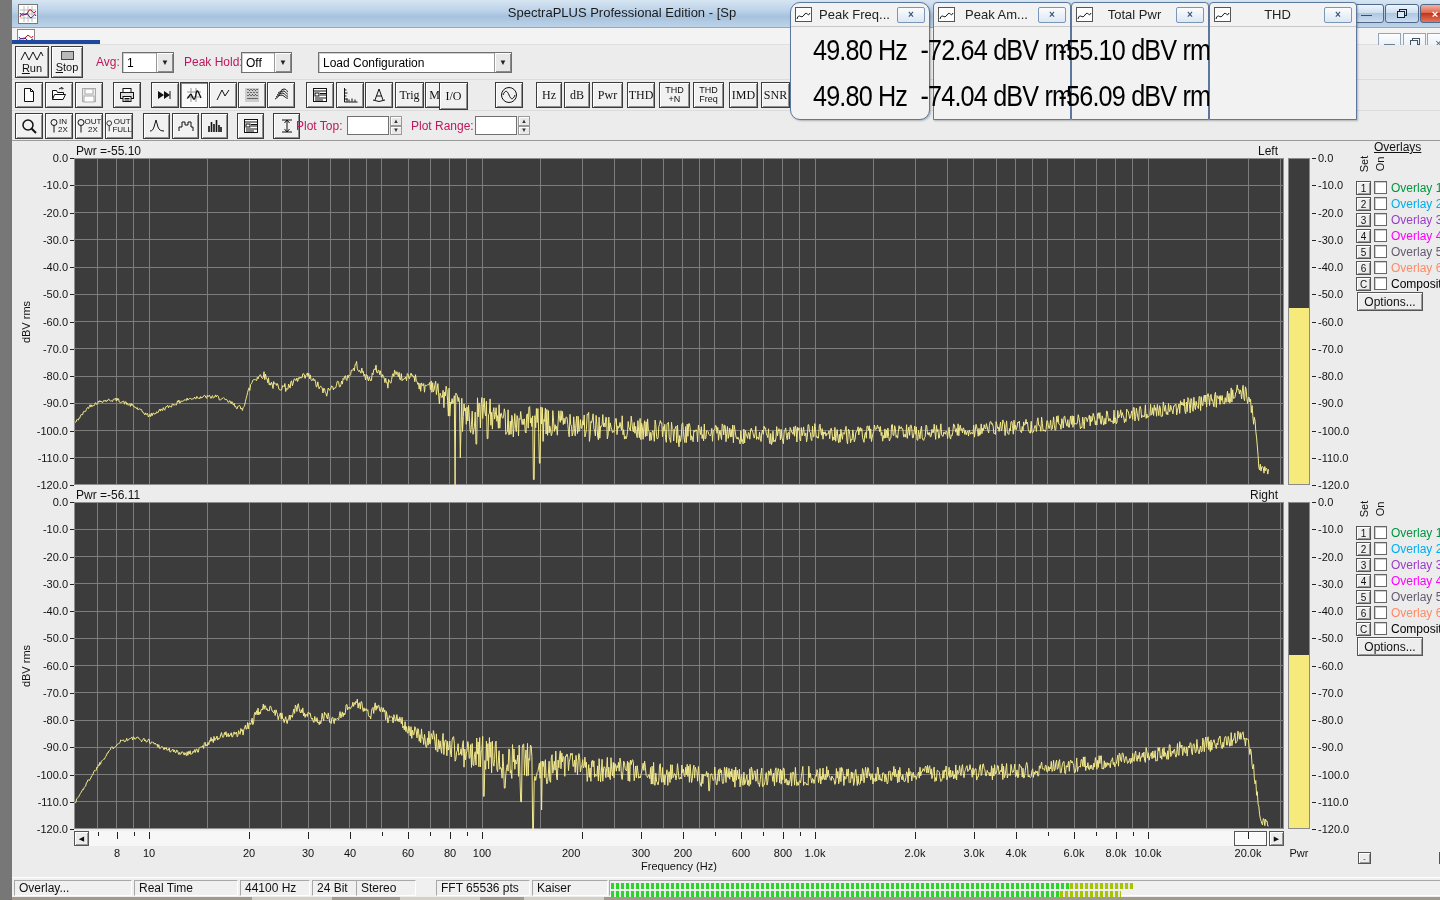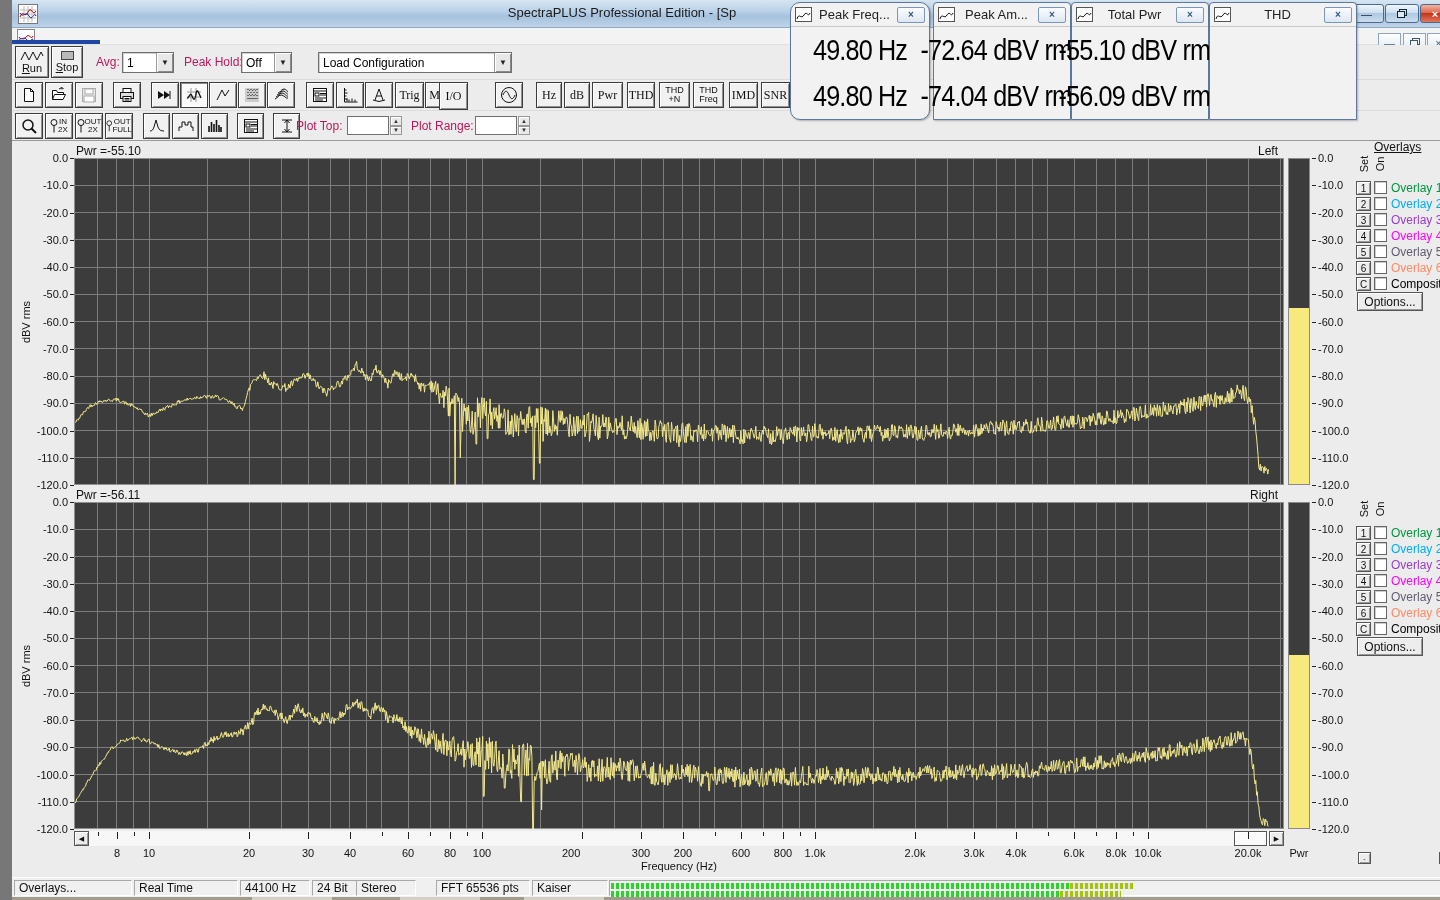--- a/index.html
+++ b/index.html
@@ -625,21 +625,21 @@
       <div class="axlab" style="left: 1084px; top: 847px; width: 40px; text-align: center;">8.0k</div>
       <div class="axlab" style="left: 1116px; top: 847px; width: 40px; text-align: center;">10.0k</div>
       <div class="axlab" style="left: 1216px; top: 847px; width: 40px; text-align: center;">20.0k</div>
       <div class="axlab" style="left: 617px; top: 860px; width: 100px; text-align: center;">Frequency (Hz)</div>
       <div class="axlab" style="left: 1275px; top: 847px; width: 24px; text-align: center;">Pwr</div>
       <div class="sarrow" style="left: 1346px; top: 852px; width: 13px; height: 12px;">-</div>
       <div class="sarrow" style="left: 1427px; top: 852px; width: 13px; height: 12px;">-</div>
     </div>
 
   <div class="statusbar" id="statusbar">
-      <div class="sfield" style="left: 2px; width: 118px;">Overlays...</div>
+      <div class="sfield" style="left: 2px; width: 118px;">Overlay...</div>
       <div class="sfield" style="left: 122px; width: 104px;">Real Time</div>
       <div class="sfield" style="left: 228px; width: 70px;">44100 Hz</div>
       <div class="sfield" style="left: 300px; width: 52px;">24 Bit</div>
       <div class="sfield" style="left: 344px; width: 60px;">Stereo</div>
       <div class="sfield" style="left: 424px; width: 94px;">FFT 65536 pts</div>
       <div class="sfield" style="left: 520px; width: 76px;">Kaiser</div>
       <div class="smeter" style="left: 597px; width: 837px;">
         <div class="mrow" style="top: 2px; width: 459px; background: repeating-linear-gradient(90deg, rgb(43, 212, 43) 0px, rgb(43, 212, 43) 3px, rgb(230, 230, 230) 3px, rgb(230, 230, 230) 5px);"></div>
         <div class="mrow" style="top: 2px; left: 460px; width: 63px; background: repeating-linear-gradient(90deg, rgb(168, 196, 0) 0px, rgb(168, 196, 0) 3px, rgb(230, 230, 230) 3px, rgb(230, 230, 230) 5px);"></div>
         <div class="mrow" style="top: 10px; width: 449px; background: repeating-linear-gradient(90deg, rgb(43, 212, 43) 0px, rgb(43, 212, 43) 3px, rgb(230, 230, 230) 3px, rgb(230, 230, 230) 5px);"></div>

